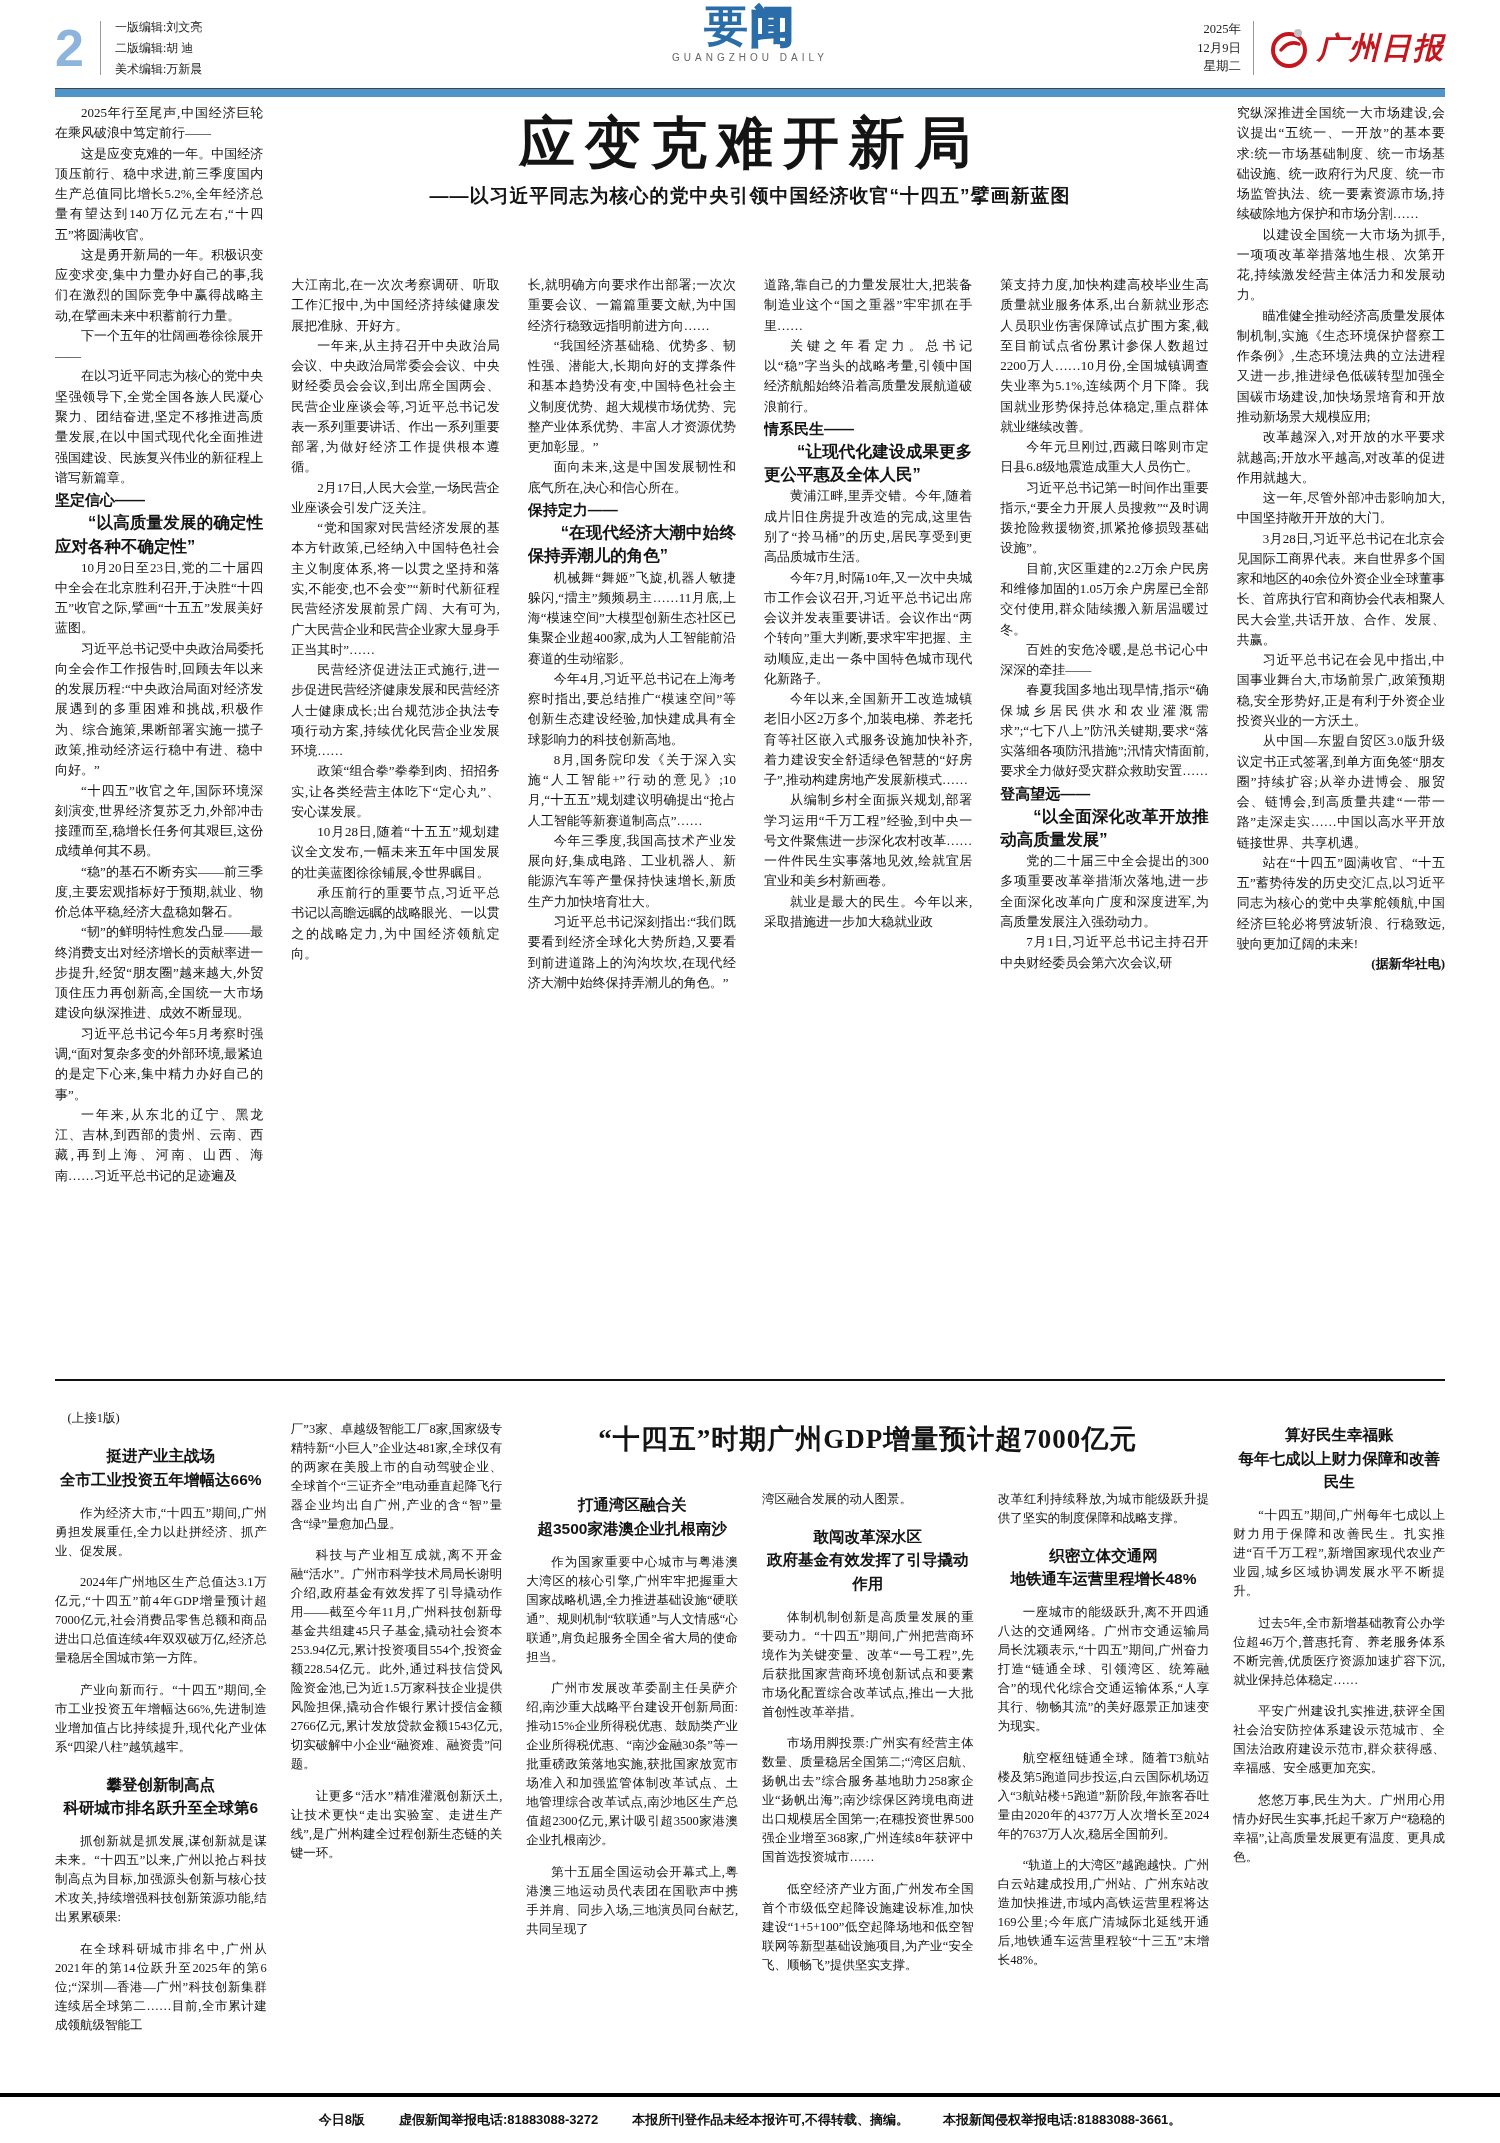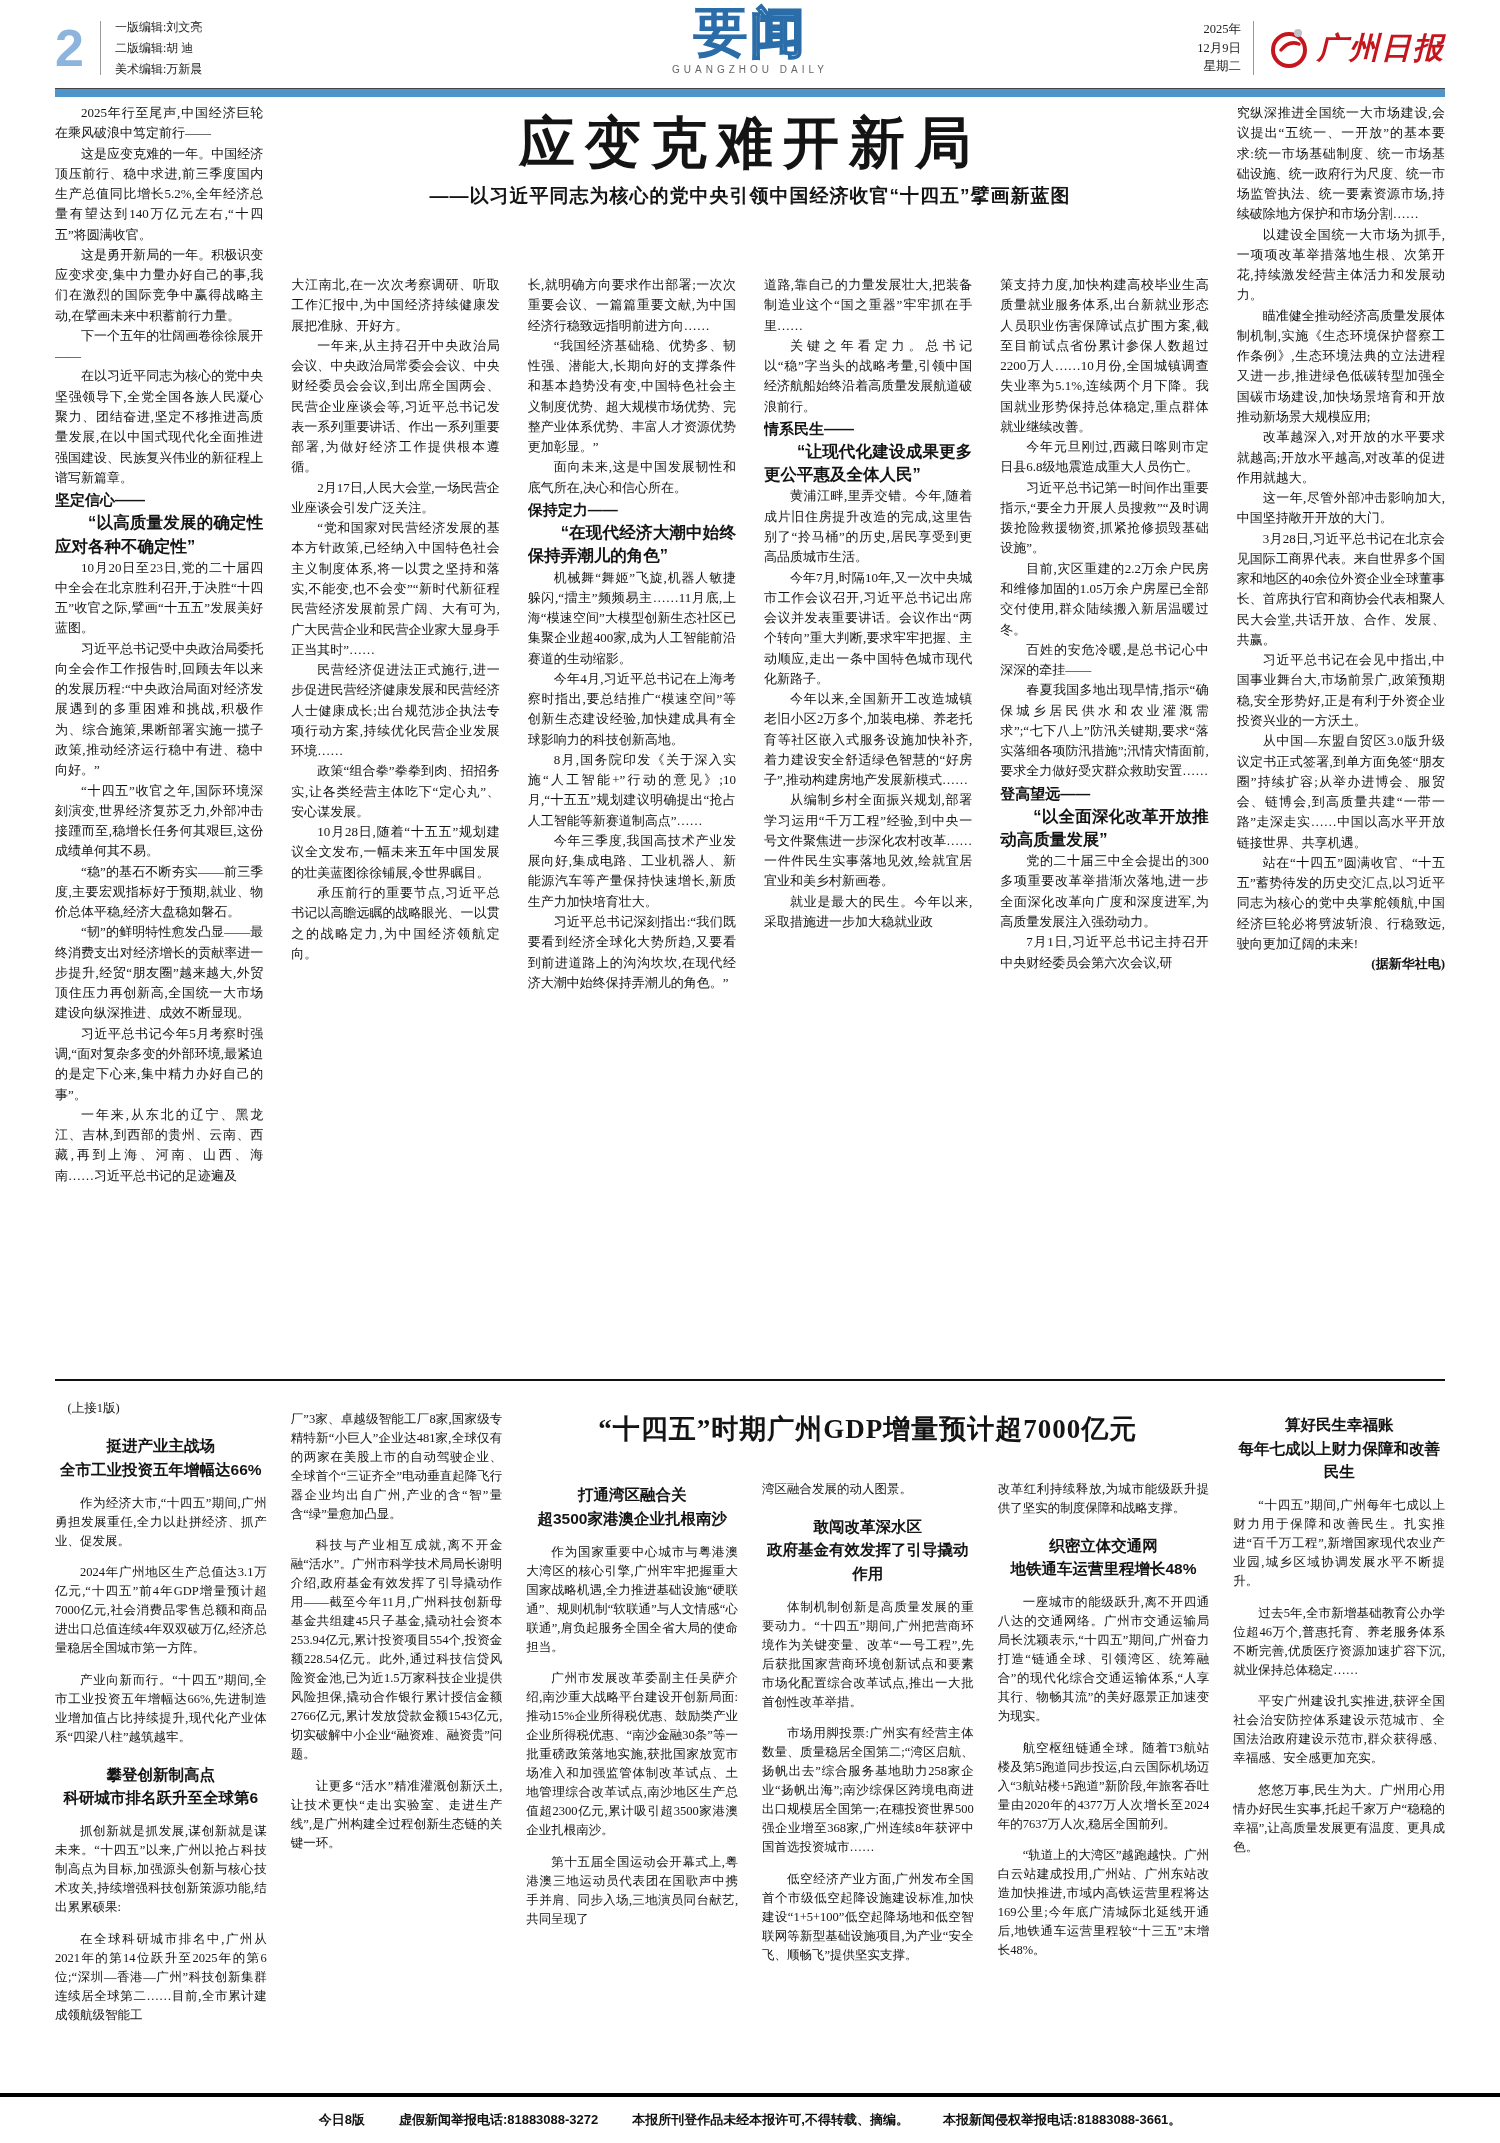--- a/index.html
+++ b/index.html
@@ -5,21 +5,21 @@
   html,body{margin:0;padding:0;background:#e8e8e8;}
   .page{position:relative;width:1500px;height:2143px;margin:0 auto;background:#ffffff;color:#141414;
         font-family:"Liberation Serif","DejaVu Serif",serif;overflow:hidden;}
   
   .masthead{margin:0 55px;height:80px;display:flex;align-items:center;position:relative;padding-top:8px;}
   .page-num{font-family:"Liberation Sans","DejaVu Sans",sans-serif;font-size:52px;font-weight:bold;
             color:#8cb4dc;line-height:1;margin-right:16px;}
   .vline{width:1px;height:54px;background:#9a9a9a;margin-right:14px;}
   .editors{font-size:12px;line-height:1.75;color:#222;}
   .mast-center{position:absolute;left:50%;top:4px;transform:translateX(-50%);text-align:center;}
-  .sec-title{font-size:55px;font-weight:bold;line-height:1.05;letter-spacing:2px;}
+  .sec-title{font-size:44px;font-weight:bold;line-height:1.05;letter-spacing:2px;}
   .sec-title .c1{color:#2a6da9;}
   .sec-title .c2{color:#ffffff;-webkit-text-stroke:2px #2a6da9;text-shadow:0 0 1px #2a6da9;}
   .sec-sub{font-family:"Liberation Sans","DejaVu Sans",sans-serif;font-size:10px;letter-spacing:4px;color:#666;margin-top:2px;}
   .mast-right{margin-left:auto;display:flex;align-items:center;}
   .dateblock{text-align:right;font-size:12.5px;line-height:1.5;color:#222;margin-right:12px;}
   .logo{display:flex;align-items:center;}
   .logo-text{font-size:30px;font-weight:bold;font-style:italic;color:#c5161d;letter-spacing:2px;margin-left:7px;}
   .rule-thin{margin:0 55px;height:0;border-top:1px solid #444;}
   .band-blue{margin:0 55px;height:8px;background:#4e95c9;}
   
@@ -39,21 +39,21 @@
           font-family:"Liberation Sans","DejaVu Sans",sans-serif;}
   .t-quote{font-weight:bold;font-size:16.5px;line-height:1.4;text-indent:2em;margin:0 0 10px;
            font-family:"Liberation Sans","DejaVu Sans",sans-serif;}
   .t-h{font-weight:bold;font-size:15.5px;text-align:center;text-indent:0;margin:16px 0 0;
        font-family:"Liberation Sans","DejaVu Sans",sans-serif;}
   .t-h2{font-weight:bold;font-size:15.5px;text-align:center;text-indent:0;margin:0 0 10px;
         font-family:"Liberation Sans","DejaVu Sans",sans-serif;}
   .t-tag{text-indent:1em;margin:2px 0 10px;}
   .t-by{text-align:right;font-weight:bold;text-indent:0;margin-top:8px;}
   
-  .bottom-section{margin:10px 55px 0;border-top:2px solid #111;padding-top:16px;height:672px;overflow:hidden;
+  .bottom-section{margin:10px 55px 0;border-top:2px solid #111;padding-top:26px;height:672px;overflow:hidden;
                   display:grid;grid-template-columns:repeat(6,1fr);grid-template-rows:70px auto;column-gap:24px;}
   .bottom-headline-wrap{grid-column:3/6;grid-row:1;text-align:center;overflow:hidden;}
   .bottom-headline{font-size:27px;font-weight:900;letter-spacing:1px;margin-top:14px;}
   .b-col{font-size:12.5px;line-height:1.52;text-align:justify;overflow:hidden;}
   
   .footer{position:absolute;left:0;right:0;bottom:0;height:46px;border-top:4px solid #000;
           display:flex;align-items:center;justify-content:center;gap:34px;
           font-family:"Liberation Sans","DejaVu Sans",sans-serif;font-size:13px;font-weight:bold;color:#111;background:#fff;}
   
   .emblem{width:42px;height:42px;}

